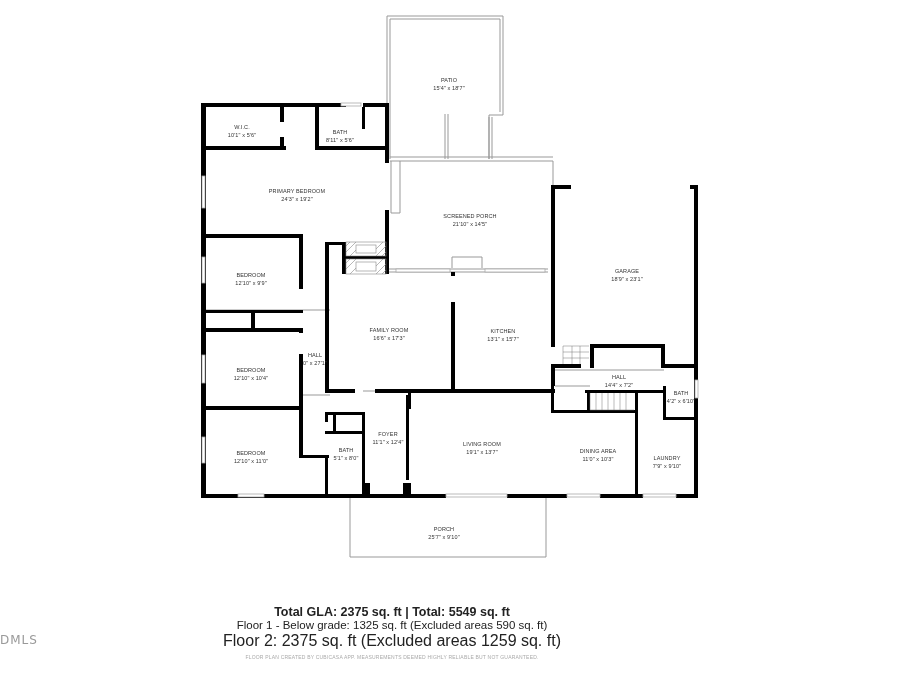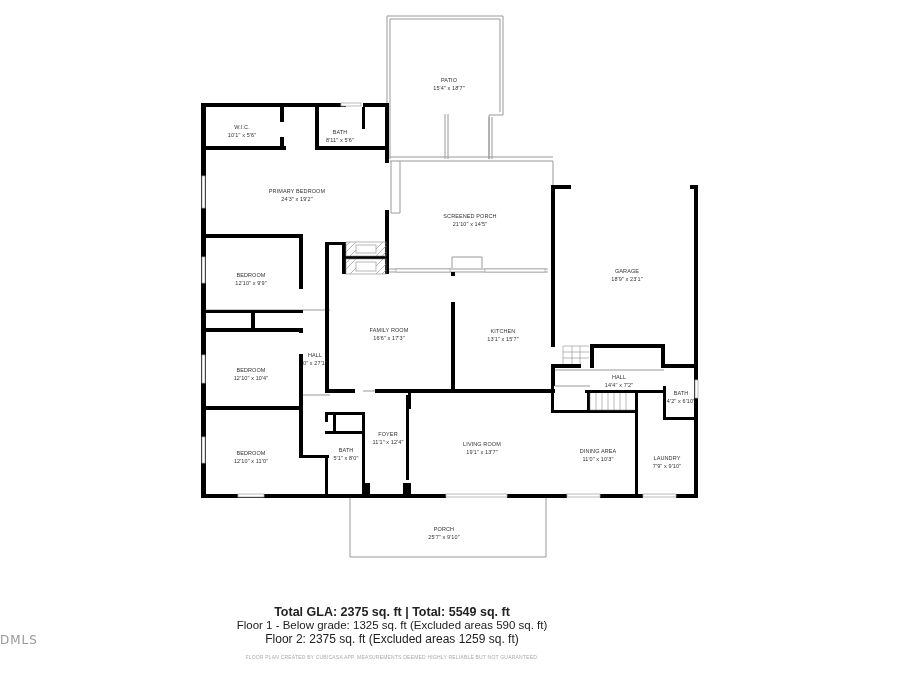--- a/index.html
+++ b/index.html
@@ -4,21 +4,21 @@
 <style>
   html,body{margin:0;padding:0;background:#ffffff;}
   body{width:900px;height:675px;position:relative;overflow:hidden;font-family:"Liberation Sans",sans-serif;}
   #plan{position:absolute;left:0;top:0;width:900px;height:675px;}
   .room-label{position:absolute;transform:translate(-50%,-50%);text-align:center;color:#333;font-size:5.5px;line-height:7.5px;white-space:nowrap;letter-spacing:0.1px;}
   .room-label .nm{display:block;}
   .room-label .dim{display:block;}
   .summary{position:absolute;left:0;width:784px;text-align:center;color:#222;}
   .s-title{top:605px;font-size:12.5px;font-weight:bold;}
   .s-line1{top:619px;font-size:11.5px;}
-  .s-line2{top:632px;font-size:12px;}
+  .s-line2{top:632px;font-size:16px;}
   .s-disclaimer{top:654px;font-size:5px;color:#aaa;letter-spacing:0.2px;}
   .mls{position:absolute;left:0;top:633px;font-size:12px;color:#999;letter-spacing:1px;font-family:"DejaVu Sans",sans-serif;font-weight:normal;}
 </style>
 </head>
 <body>
 
 <svg id="plan" viewBox="0 0 900 675" xmlns="http://www.w3.org/2000/svg">
   <g fill="none" stroke="#999" stroke-width="1">
 
     <path d="M387 159 V16 H503 V115 H489 V159"></path>

